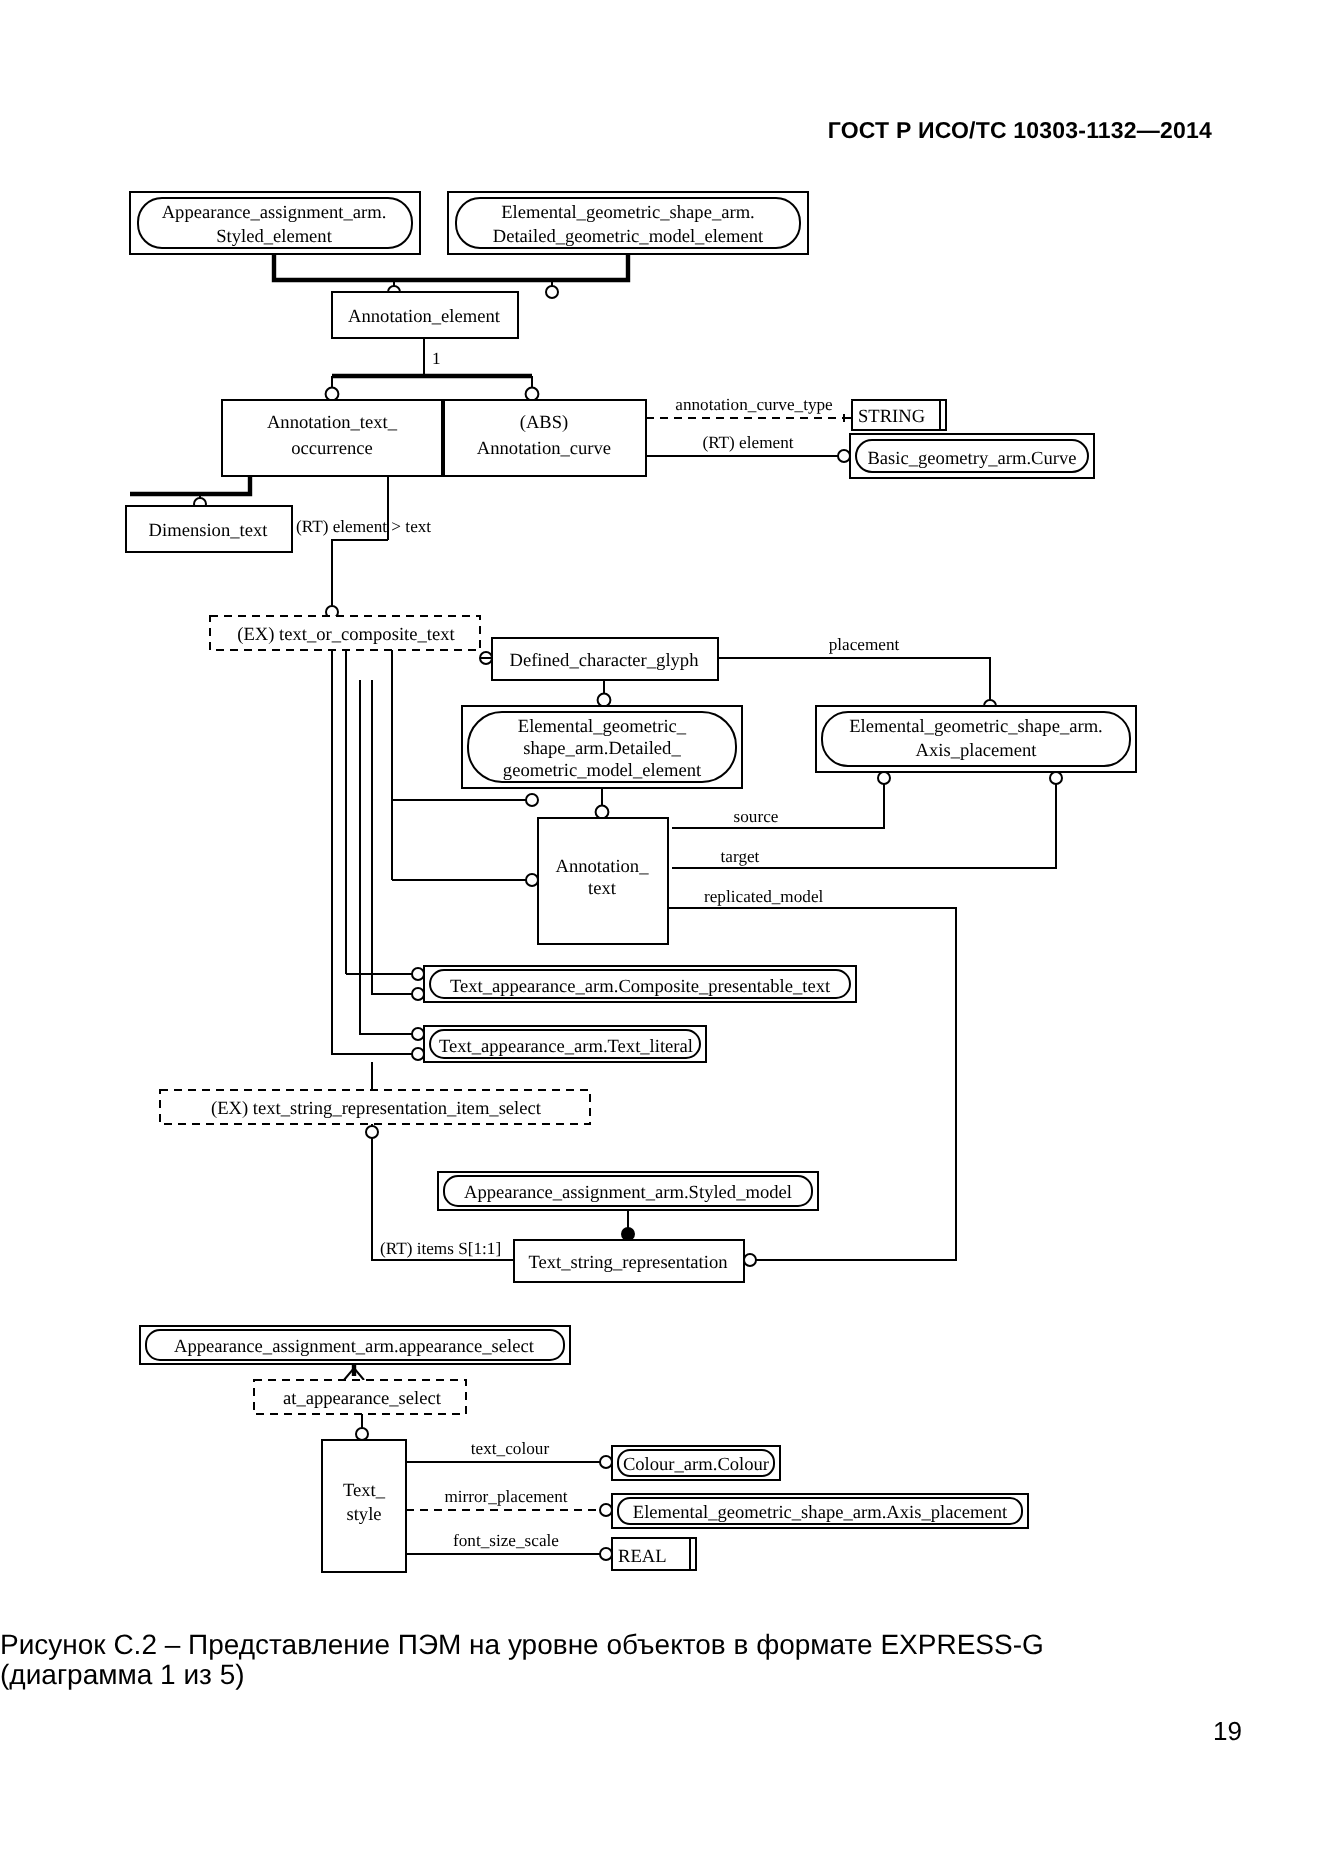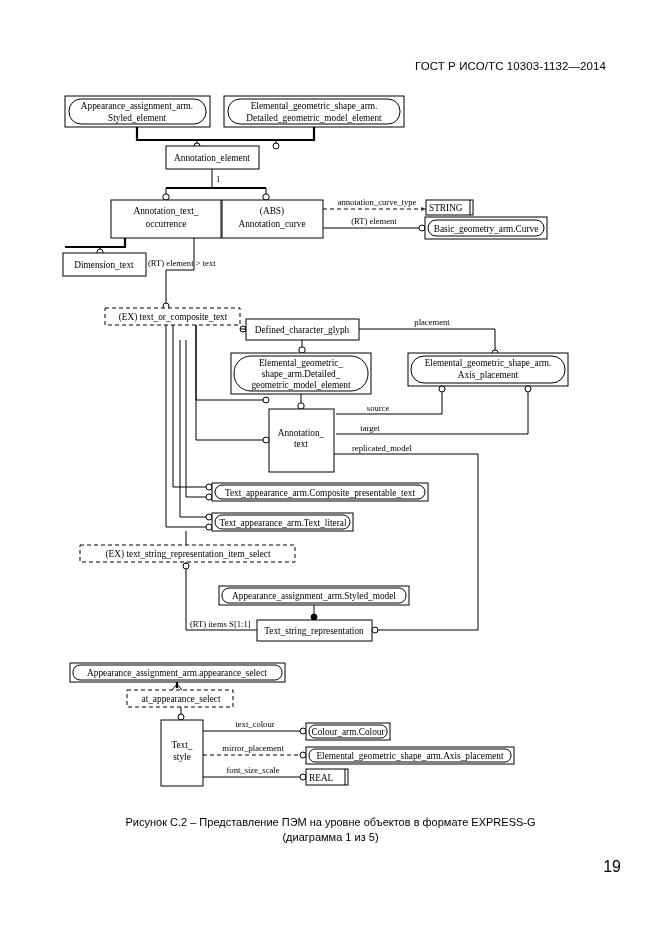--- a/index.html
+++ b/index.html
@@ -1,20 +1,20 @@
 <!DOCTYPE html>
 <html><head>
 <meta charset="utf-8">
 <style>
   html,body{margin:0;padding:0;background:#fff;}
   body{width:661px;height:936px;font-family:"Liberation Serif",serif;color:#000;position:relative;overflow:hidden;}
   #page{position:relative;width:661px;height:936px;}
-  .hdr{position:absolute;top:60px;right:55px;font-family:"Liberation Sans",sans-serif;font-weight:normal;font-size:11.5px;letter-spacing:0.1px;}
-  .caption{position:absolute;left:0;right:0;top:815px;text-align:center;font-family:"Liberation Sans",sans-serif;font-size:11px;line-height:15px;}
-  .pageno{position:absolute;right:40px;top:858px;font-family:"Liberation Sans",sans-serif;font-size:16px;}
+  .hdr{position:absolute;top:60px;right:55px;font-family:"Liberation Sans",sans-serif;font-weight:bold;font-size:11.5px;letter-spacing:0.1px;}
+  .caption{position:absolute;left:0;right:0;top:815px;font-family:"Liberation Sans",sans-serif;font-size:14px;line-height:15px;}
+  .pageno{position:absolute;right:40px;top:858px;font-family:"Liberation Sans",sans-serif;font-size:13px;}
   svg{position:absolute;left:0;top:0;}
   .bx{fill:#fff;stroke:#000;stroke-width:1;}
   .bx2{fill:none;stroke:#000;stroke-width:1;}
   .dash{fill:#fff;stroke:#000;stroke-width:1;stroke-dasharray:4,3;}
   .ln{stroke:#000;stroke-width:1;fill:none;}
   .lnt{stroke:#000;stroke-width:2.2;fill:none;}
   .lnd{stroke:#000;stroke-width:1;fill:none;stroke-dasharray:4,3;}
   .circ{fill:#fff;stroke:#000;stroke-width:1;}
   .cfill{fill:#000;stroke:#000;stroke-width:1;}
   .t{font-family:"Liberation Serif",serif;font-size:9.3px;text-anchor:middle;}

